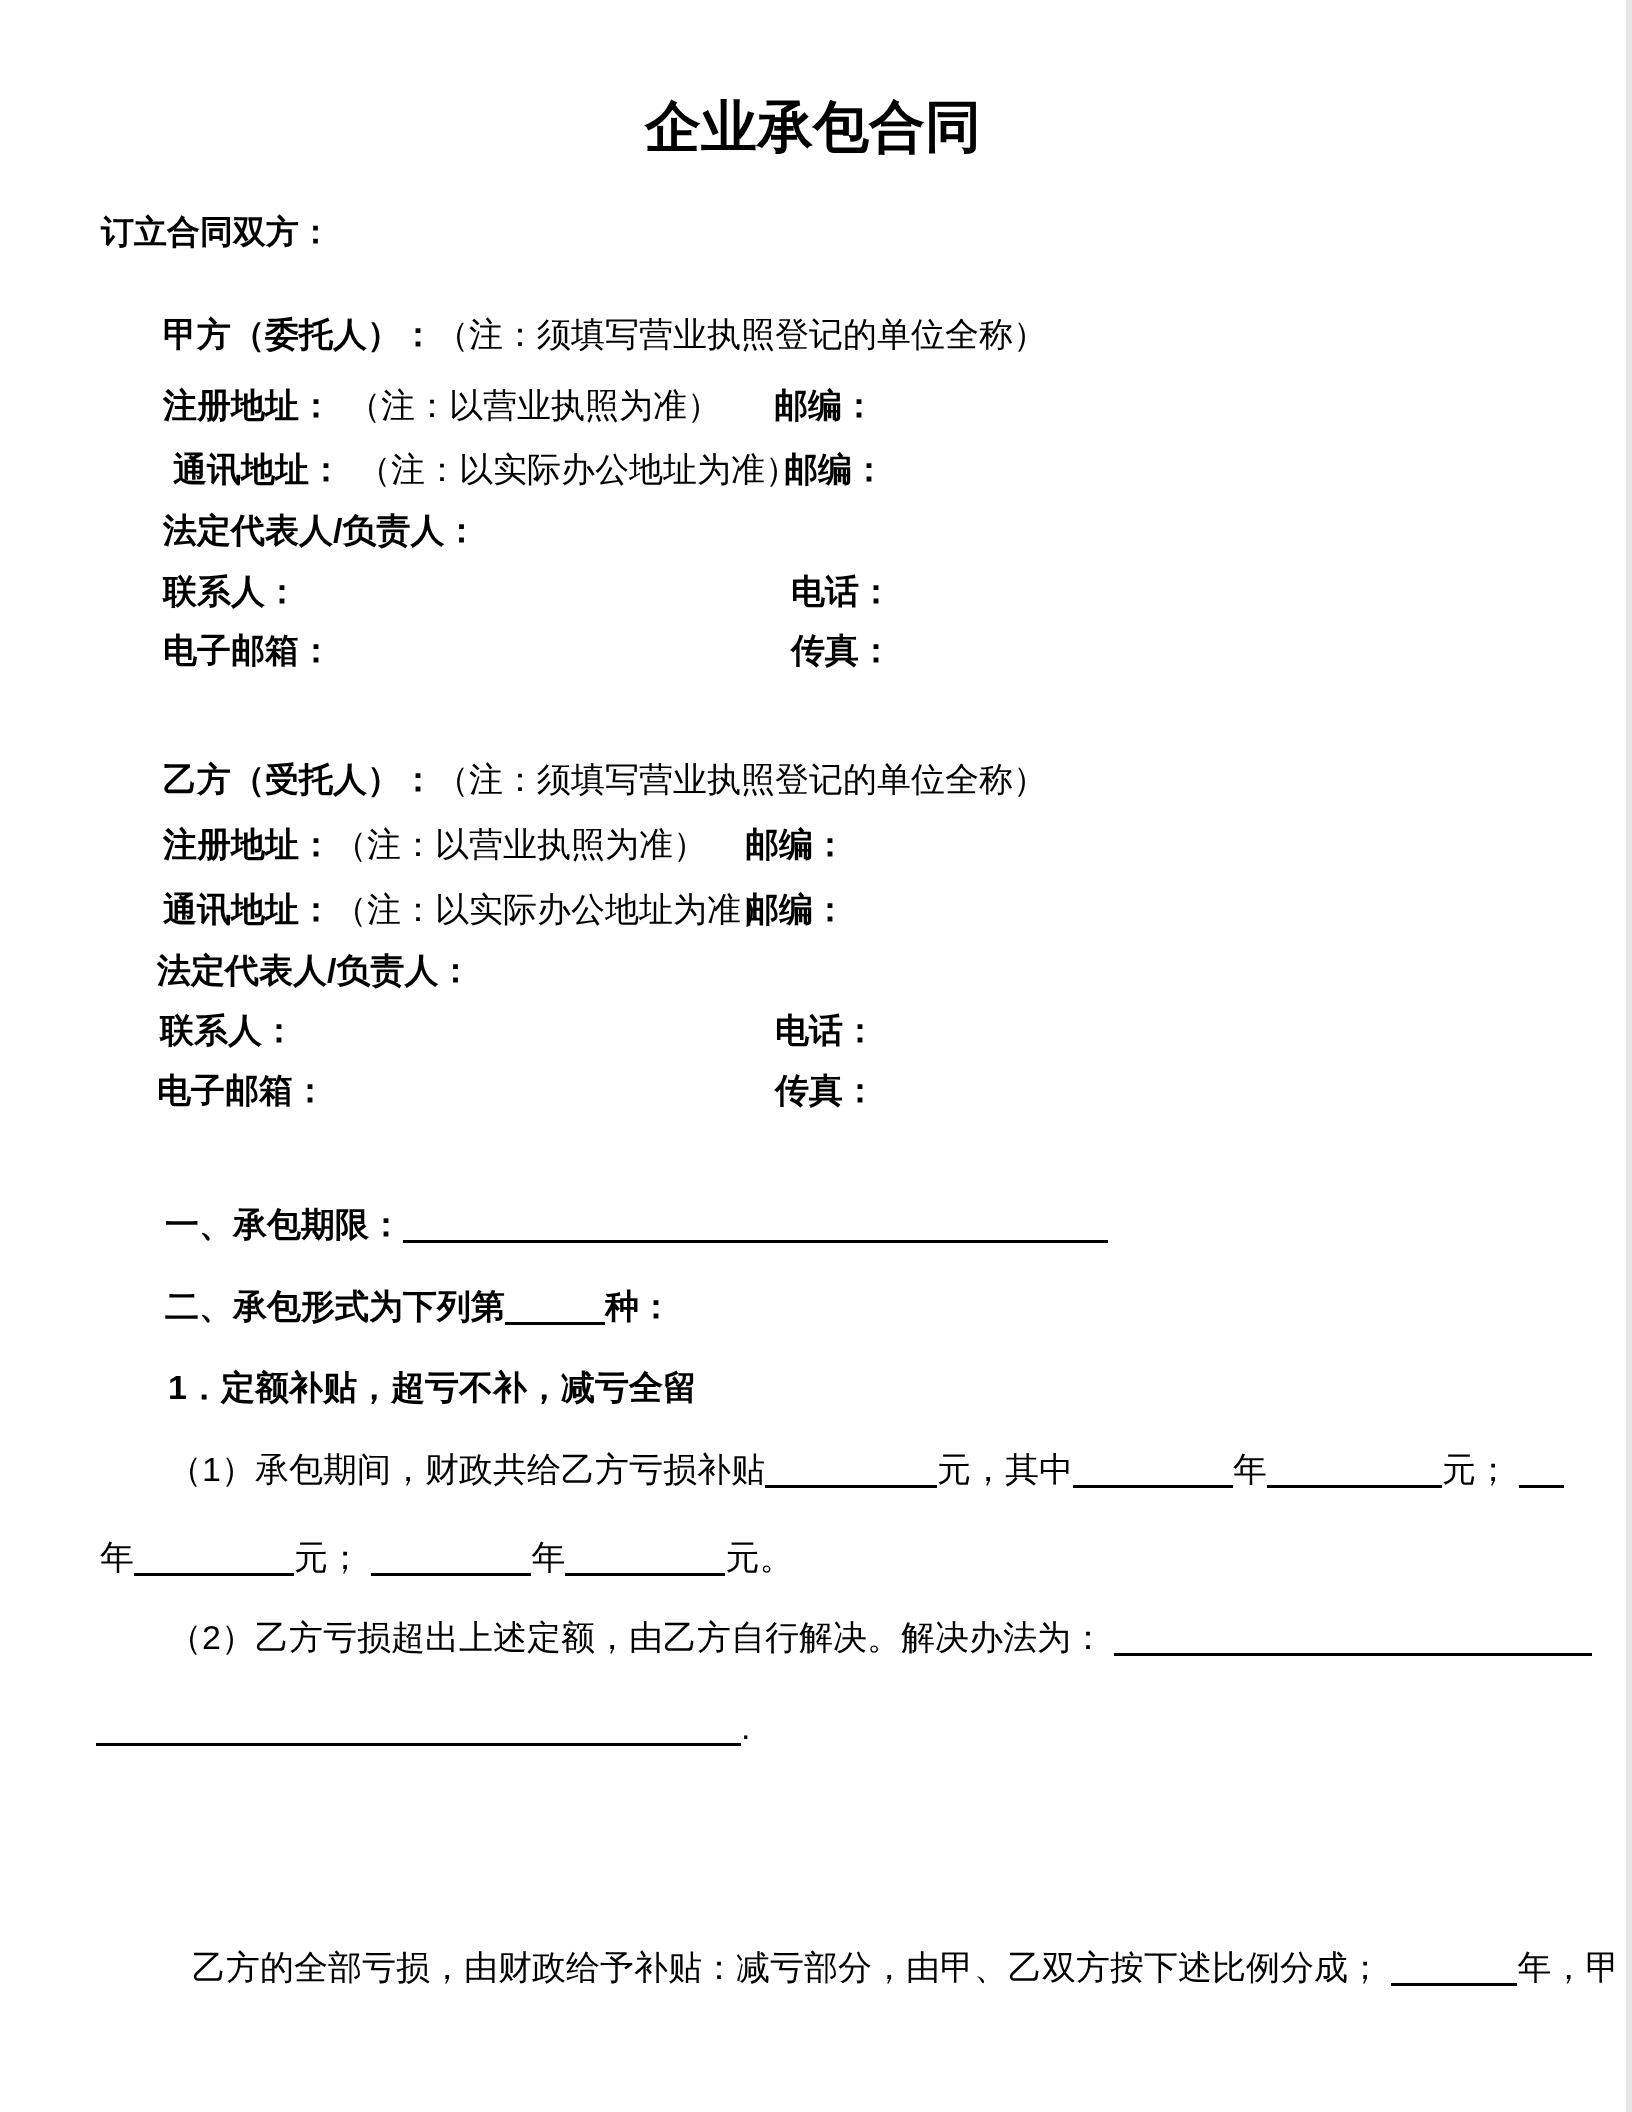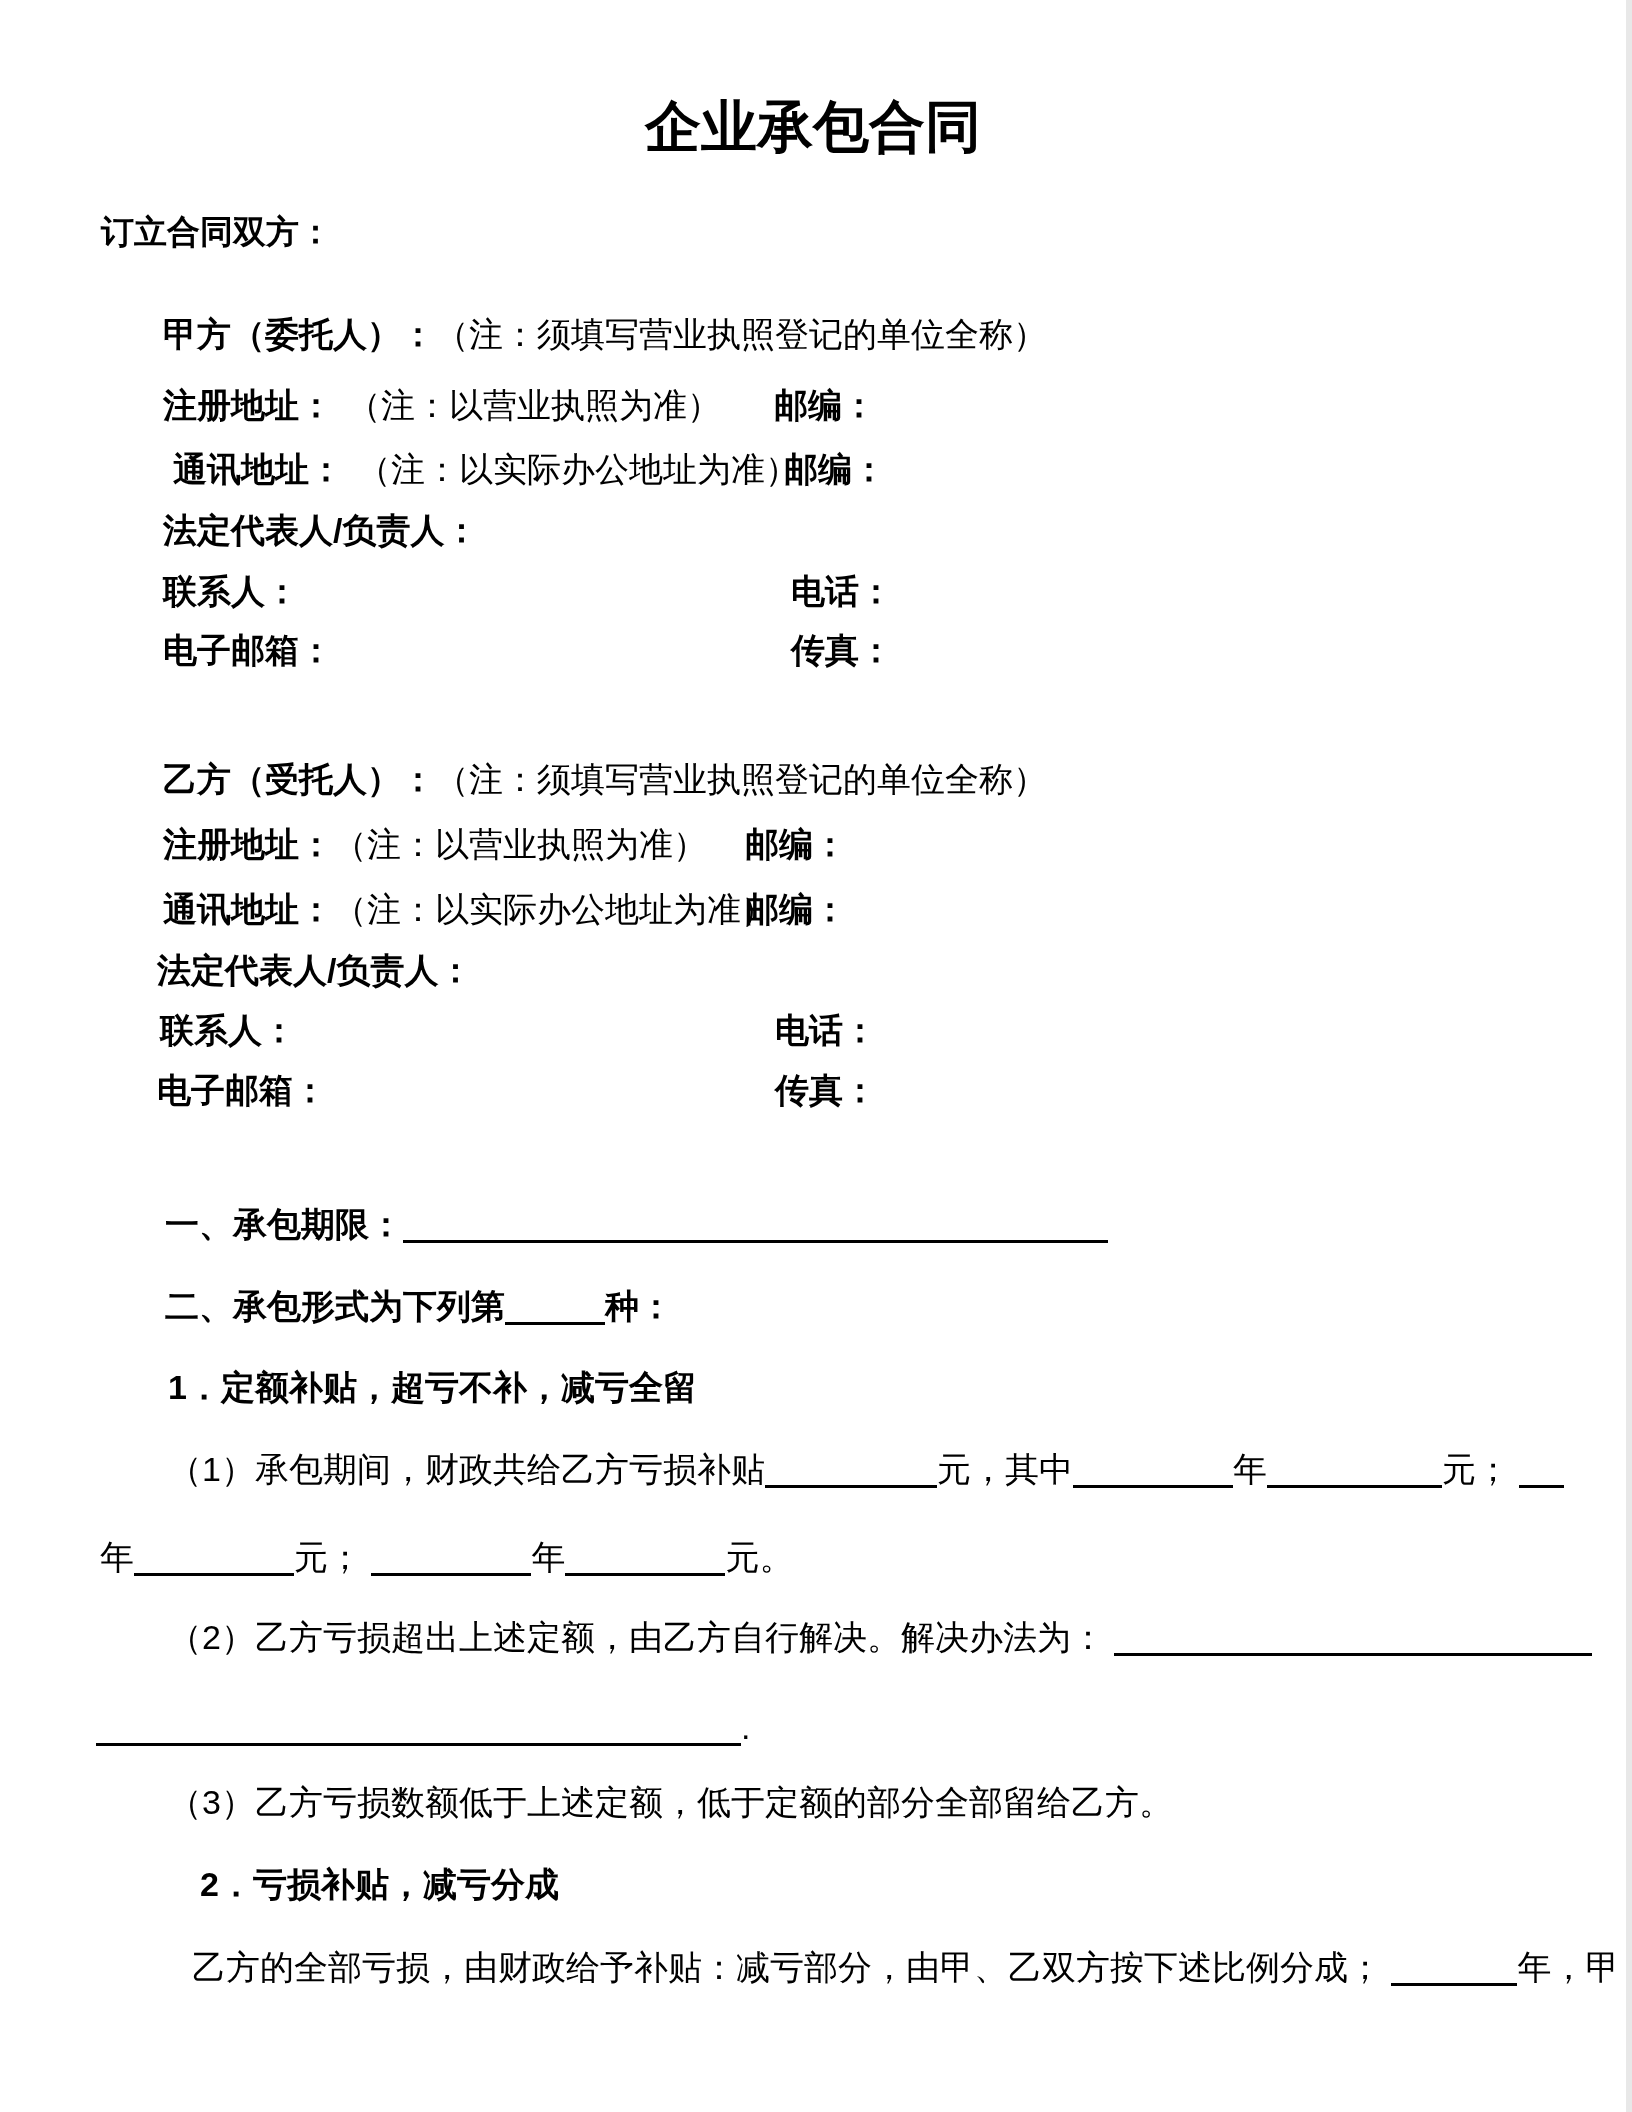--- a/index.html
+++ b/index.html
@@ -135,25 +135,19 @@
   </div>
 
   <div class="row" style="top:1615px; left:168px;">
     <span>（2）乙方亏损超出上述定额，由乙方自行解决。解决办法为：</span> <span class="blank" style="width:478px;"></span>
   </div>
 
   <div class="row" style="top:1705px; left:96px;">
     <span class="blank" style="width:645px;"></span><span>.</span>
   </div>
 
-  <div class="row" style="top:1780px; left:168px;">
-    <span>（3）乙方亏损数额低于上述定额，低于定额的部分全部留给乙方。</span>
-  </div>
 
-  <div class="row" style="top:1862px; left:200px;">
-    <span class="b">2．亏损补贴，减亏分成</span>
-  </div>
 
   <div class="row" style="top:1945px; left:192px;">
     <span>乙方的全部亏损，由财政给予补贴：减亏部分，由甲、乙双方按下述比例分成；</span> <span class="blank" style="width:126px;"></span><span>年，甲</span>
   </div>
 
 </div>
 
 </body></html>

